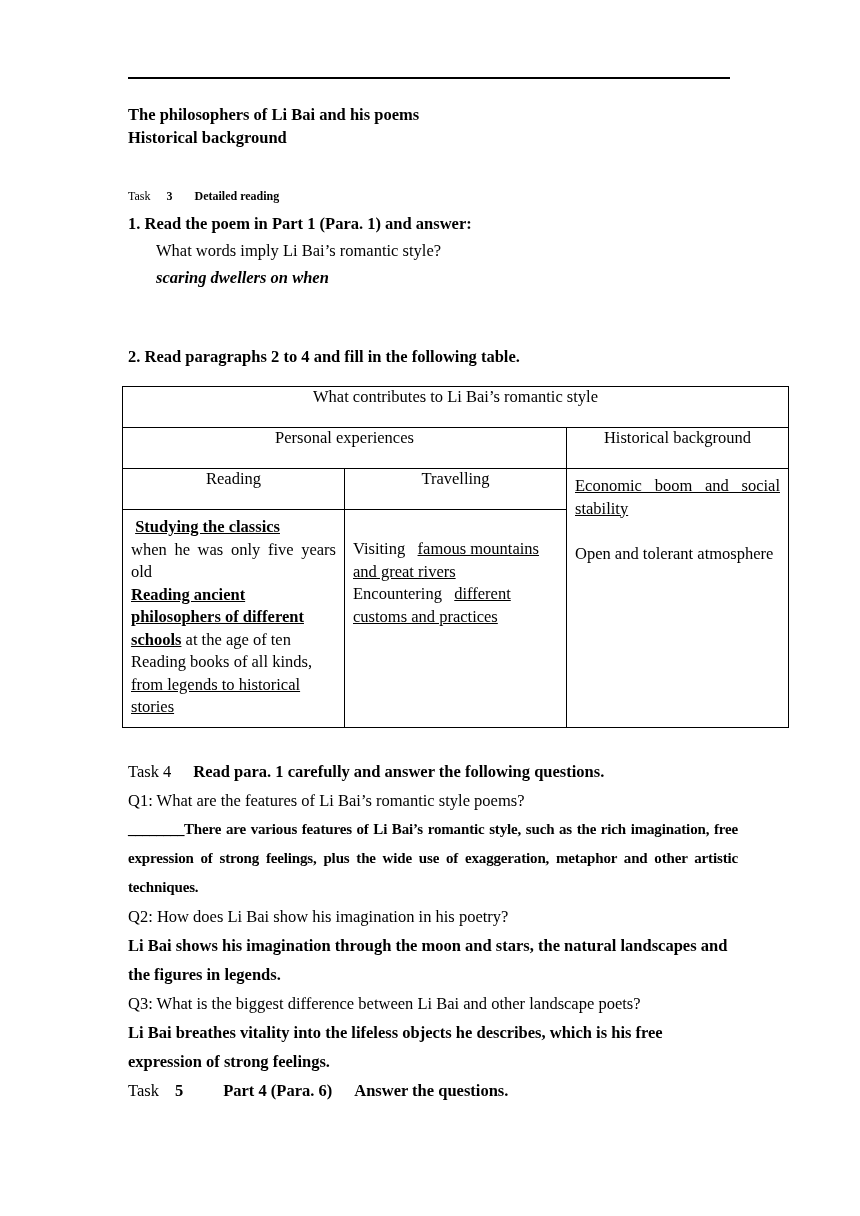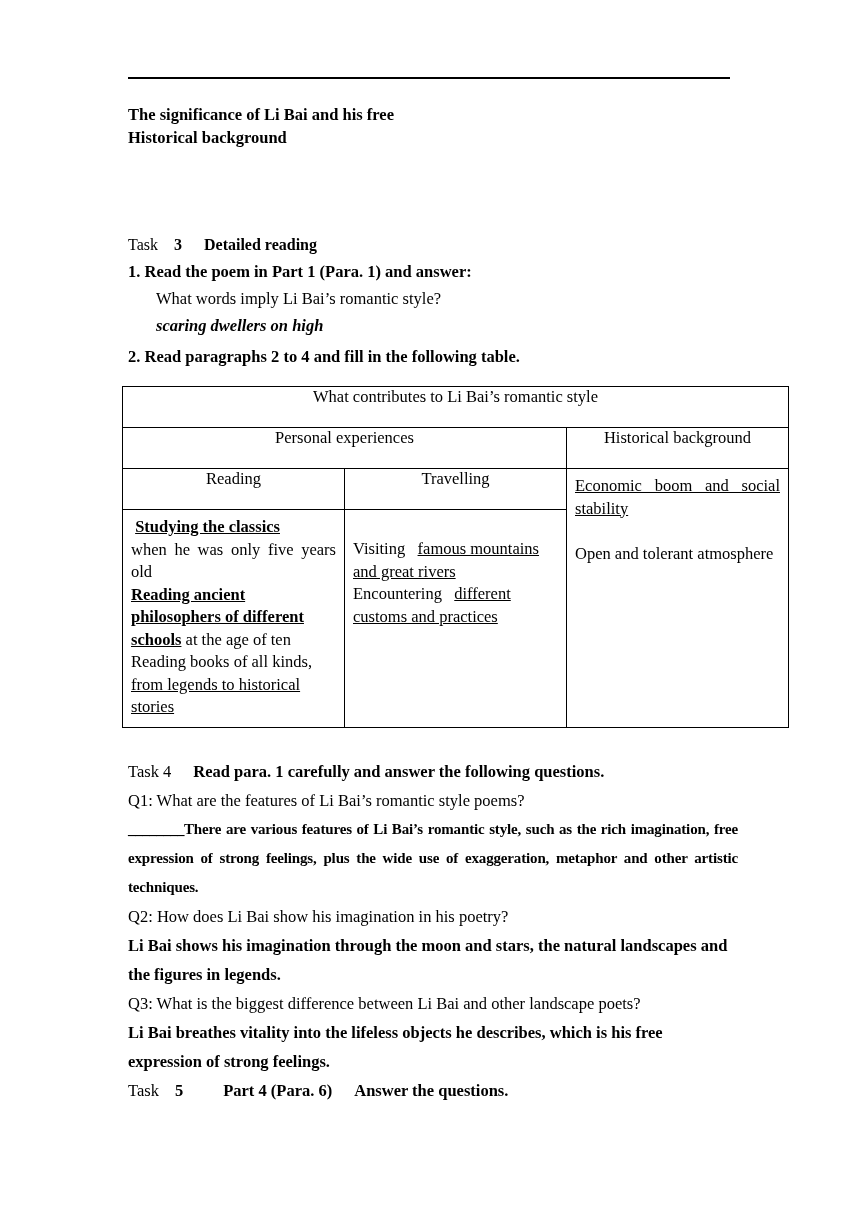--- a/index.html
+++ b/index.html
@@ -43,24 +43,23 @@
   .hdr-line {
     font-size: 16.5px;
     font-weight: bold;
     line-height: 22.5px;
     white-space: nowrap;
   }
 
   .gap-lg { height: 34px; }
 
   .task-line {
-    font-size: 16px;
+    font-size: 12px;
     line-height: 27px;
     white-space: nowrap;
-    margin-top: 48px;
   }
   .task-line .b { font-weight: bold; }
   .sp3 { display: inline-block; width: 16px; }
   .sp6 { display: inline-block; width: 40px; }
   .sp-mid { display: inline-block; width: 22px; }
 
   .q-line {
     font-size: 16.5px;
     line-height: 27px;
     font-weight: bold;
@@ -153,34 +152,34 @@
 </style>
 </head>
 <body>
 
 <div class="page">
 
   <div class="top-rule"></div>
 
   <div class="content">
 
-    <div class="hdr-line">The significance of Li Bai and his free</div>
+    <div class="hdr-line">The philosophers of Li Bai and his poems</div>
     <div class="hdr-line">Historical background</div>
 
     <div class="gap-lg"></div>
 
     <div class="task-line">
       <span>Task</span><span class="sp3"></span><span class="b">3</span><span class="sp-mid"></span><span class="b">Detailed reading</span>
     </div>
 
     <div class="q-line">1. Read the poem in Part 1 (Para. 1) and answer:</div>
 
     <div class="plain-line indent">What words imply Li Bai’s romantic style?</div>
 
-    <div class="plain-line indent italic-bold">scaring dwellers on high</div>
+    <div class="plain-line indent italic-bold">scaring dwellers on when</div>
 
   </div>
 
   <div class="sec2">2. Read paragraphs 2 to 4 and fill in the following table.</div>
 
   <div class="tbl-wrap">
     <table class="t">
       <tbody>
           <tr>
         <td class="center tall" colspan="3">What contributes to Li Bai’s romantic style</td>

